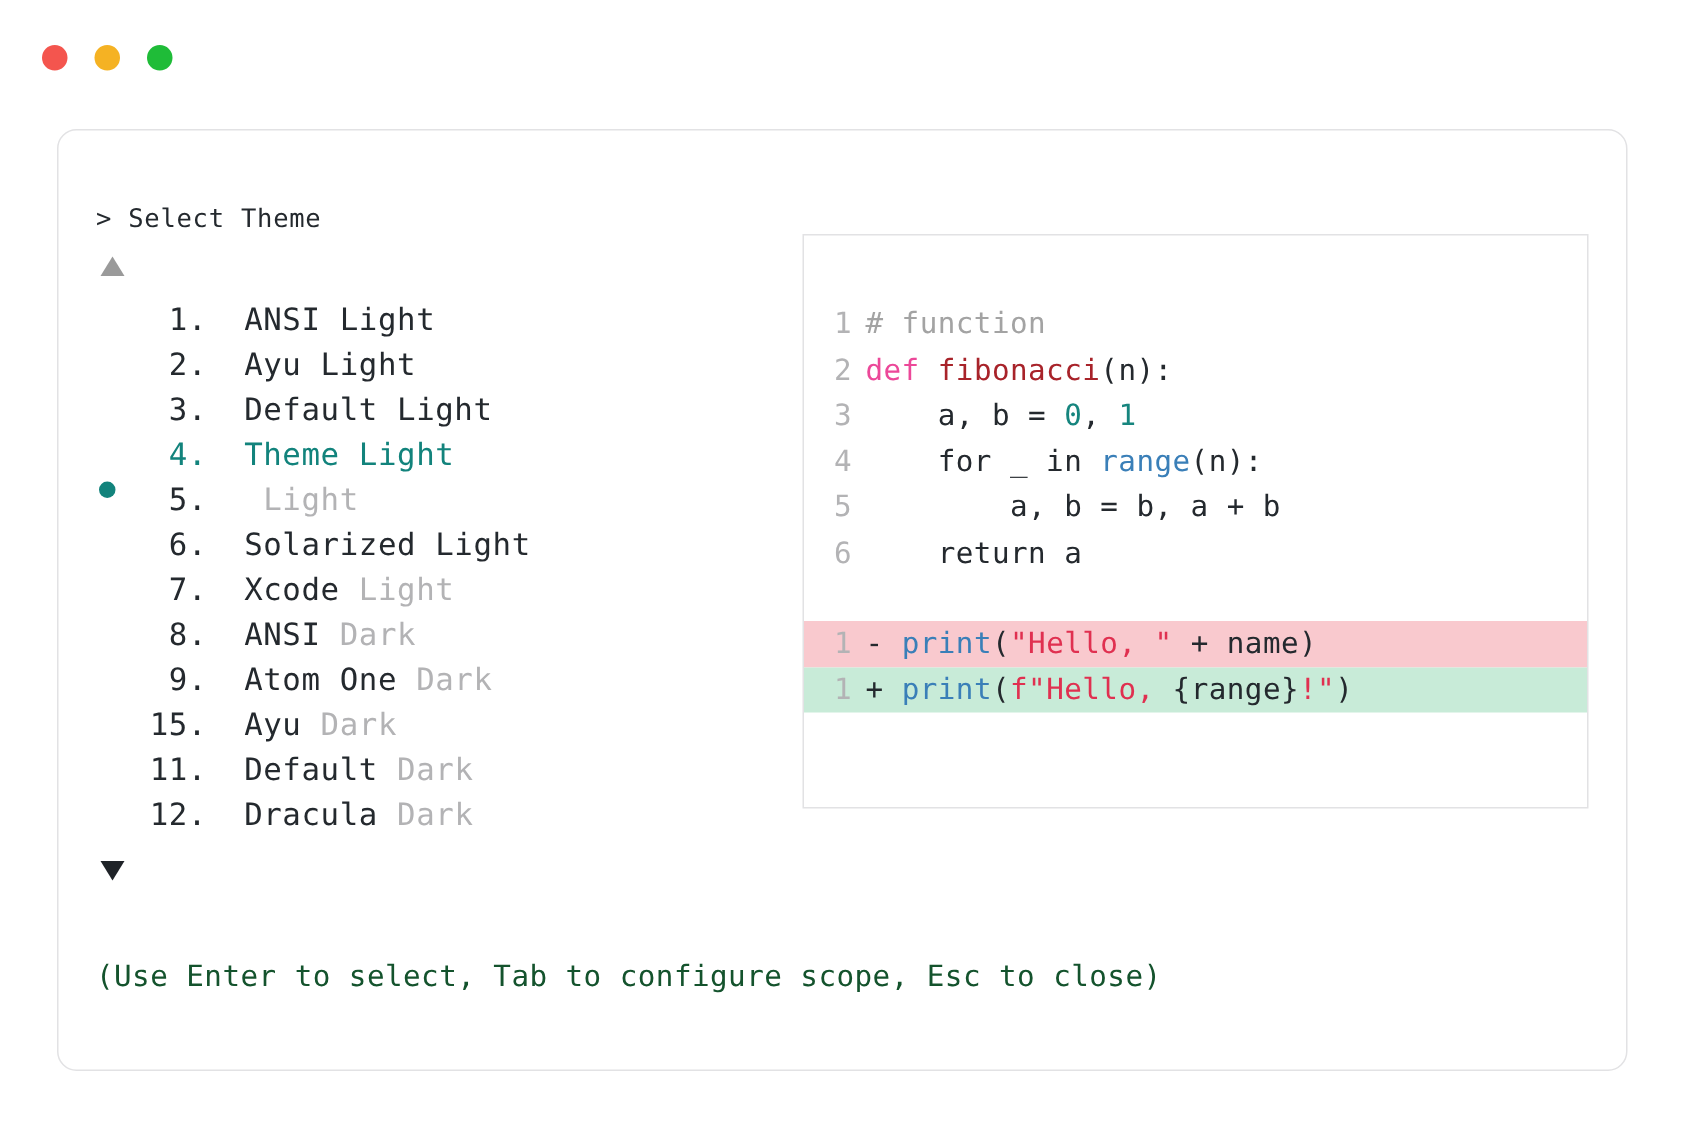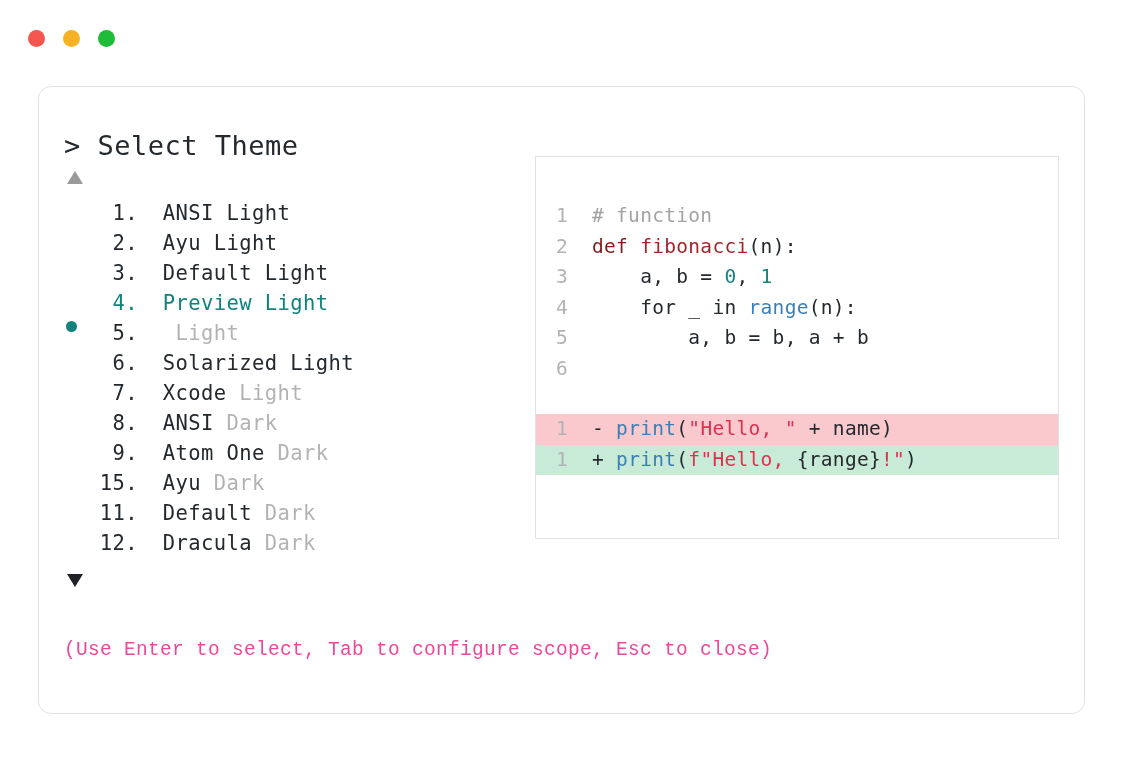--- a/index.html
+++ b/index.html
@@ -53,21 +53,21 @@
   }
 
   
   .left-col {
     position: absolute;
     left: 25px;
     top: 46px;
     width: 470px;
   }
   .prompt-line {
-    font-size: 27px;
+    font-size: 17px;
     line-height: 26px;
     color: #24292e;
     letter-spacing: 0.5px;
     white-space: pre;
   }
   .scroll-arrow {
     width: 0;
     height: 0;
     margin-left: 3px;
   }
@@ -132,23 +132,22 @@
   .theme-row.selected .idx-dot,
   .theme-row.selected .tname,
   .theme-row.selected .tsuffix { color: #12837c; }
 
   .hint {
     position: absolute;
     left: 25px;
     top: 552px;
     font-size: 19.5px;
     letter-spacing: 0.3px;
-    color: #ec4899;
-    white-space: pre;
-    font-family: Liberation Mono, monospace;
+    color: #14532d;
+    white-space: pre;
   }
 
   
   .right-col {
     position: absolute;
     left: 496px;
     top: 46px;
     width: 528px;
   }
   .preview-label {
@@ -183,38 +182,38 @@
     white-space: pre;
     padding-left: 18px;
   }
   .lineno {
     flex: 0 0 auto;
     color: #b3b3b5;
     width: 14px;
     text-align: right;
     margin-right: 9px;
   }
-  .code-text { flex: 0 0 auto; margin-left: 15px; }
+  .code-text { flex: 0 0 auto; }
 
   .diff-block { margin-top: 30px; }
   .code-line.diff {
     padding-left: 0;
     margin-left: 0;
   }
   .code-line.diff .lineno { margin-left: 18px; }
   .diff-del { background: #f9c9ce; }
   .diff-add { background: #c8ebd8; }
   .diff-inner {
     display: inline-block;
     padding-right: 6px;
   }
 
   
   .tok-com { color: #a3a3a3; }
-  .tok-kw  { color: #7f1d1d; }
+  .tok-kw  { color: #ec4899; }
   .tok-fn  { color: #a8232a; font-weight: 400; }
   .tok-bi  { color: #3a7fb8; }
   .tok-num { color: #16857e; }
   .tok-str { color: #e03050; }
   .tok-pln { color: #24292e; }
   .tok-sign{ color: #24292e; }
 </style>
 </head>
 <body>
 
@@ -227,21 +226,21 @@
 <div class="card">
   <div class="card-inner">
 
     <div class="left-col">
       <div class="prompt-line">&gt; Select Theme</div>
       <div class="scroll-arrow arrow-up"></div>
       <ul class="theme-list" id="theme-list">
           <li class="theme-row"><span class="bullet-cell"></span><span class="idx">1.</span><span class="idx-dot"> </span><span class="tname">ANSI Light</span></li>
           <li class="theme-row"><span class="bullet-cell"></span><span class="idx">2.</span><span class="idx-dot"> </span><span class="tname">Ayu Light</span></li>
           <li class="theme-row"><span class="bullet-cell"></span><span class="idx">3.</span><span class="idx-dot"> </span><span class="tname">Default Light</span></li>
-          <li class="theme-row selected"><span class="bullet-cell"><span class="bullet"></span></span><span class="idx">4.</span><span class="idx-dot"> </span><span class="tname">Preview Light</span></li>
+          <li class="theme-row selected"><span class="bullet-cell"><span class="bullet"></span></span><span class="idx">4.</span><span class="idx-dot"> </span><span class="tname">Theme Light</span></li>
           <li class="theme-row"><span class="bullet-cell"></span><span class="idx">5.</span><span class="idx-dot"> </span><span class="tsuffix"> Light</span></li>
           <li class="theme-row"><span class="bullet-cell"></span><span class="idx">6.</span><span class="idx-dot"> </span><span class="tname">Solarized Light</span></li>
           <li class="theme-row"><span class="bullet-cell"></span><span class="idx">7.</span><span class="idx-dot"> </span><span class="tname">Xcode</span><span class="tsuffix"> Light</span></li>
           <li class="theme-row"><span class="bullet-cell"></span><span class="idx">8.</span><span class="idx-dot"> </span><span class="tname">ANSI</span><span class="tsuffix"> Dark</span></li>
           <li class="theme-row"><span class="bullet-cell"></span><span class="idx">9.</span><span class="idx-dot"> </span><span class="tname">Atom One</span><span class="tsuffix"> Dark</span></li>
           <li class="theme-row"><span class="bullet-cell"></span><span class="idx">15.</span><span class="idx-dot"> </span><span class="tname">Ayu</span><span class="tsuffix"> Dark</span></li>
           <li class="theme-row"><span class="bullet-cell"></span><span class="idx">11.</span><span class="idx-dot"> </span><span class="tname">Default</span><span class="tsuffix"> Dark</span></li>
           <li class="theme-row"><span class="bullet-cell"></span><span class="idx">12.</span><span class="idx-dot"> </span><span class="tname">Dracula</span><span class="tsuffix"> Dark</span></li>
         </ul>
       <div class="scroll-arrow arrow-down"></div>
@@ -250,21 +249,21 @@
     <div class="hint">(Use Enter to select, Tab to configure scope, Esc to close)</div>
 
     <div class="right-col">
       <div class="code-panel">
         <div class="code-body" id="code-body">
             <div class="code-line"><span class="lineno">1</span><span class="code-text"><span class="tok-com"># function</span></span></div>
             <div class="code-line"><span class="lineno">2</span><span class="code-text"><span class="tok-kw">def </span><span class="tok-fn">fibonacci</span><span class="tok-pln">(n):</span></span></div>
             <div class="code-line"><span class="lineno">3</span><span class="code-text"><span class="tok-pln">    a, b = </span><span class="tok-num">0</span><span class="tok-pln">, </span><span class="tok-num">1</span></span></div>
             <div class="code-line"><span class="lineno">4</span><span class="code-text"><span class="tok-pln">    for _ in </span><span class="tok-bi">range</span><span class="tok-pln">(n):</span></span></div>
             <div class="code-line"><span class="lineno">5</span><span class="code-text"><span class="tok-pln">        a, b = b, a + b</span></span></div>
-            <div class="code-line"><span class="lineno">6</span></div>
+            <div class="code-line"><span class="lineno">6</span><span class="code-text"><span class="tok-pln">    return a</span></span></div>
             <div class="diff-block">
               <div class="code-line diff diff-del"><span class="lineno">1</span><span class="code-text diff-inner"><span class="tok-sign">- </span><span class="tok-bi">print</span><span class="tok-pln">(</span><span class="tok-str">"Hello, "</span><span class="tok-pln"> + name)</span></span></div>
               <div class="code-line diff diff-add"><span class="lineno">1</span><span class="code-text diff-inner"><span class="tok-sign">+ </span><span class="tok-bi">print</span><span class="tok-pln">(</span><span class="tok-str">f"Hello, </span><span class="tok-pln">{range}</span><span class="tok-str">!"</span><span class="tok-pln">)</span></span></div>
             </div>
           </div>
       </div>
     </div>
 
   </div>
 </div>

